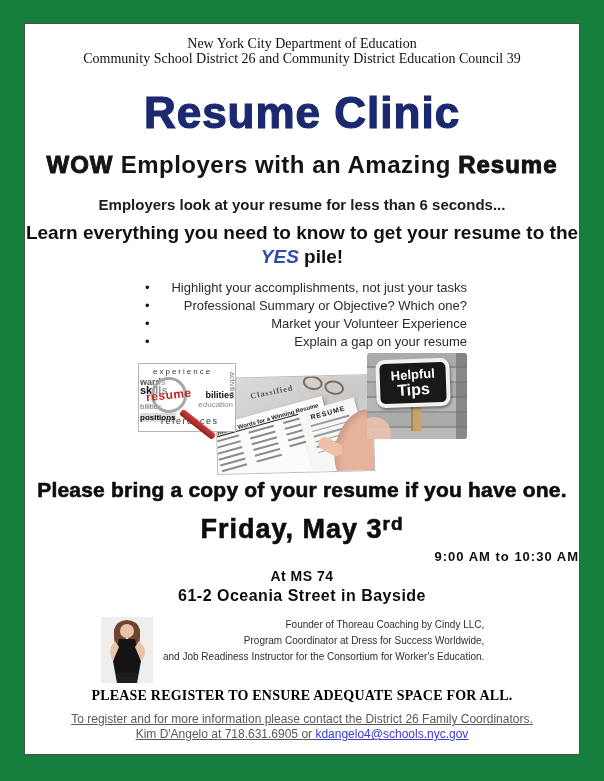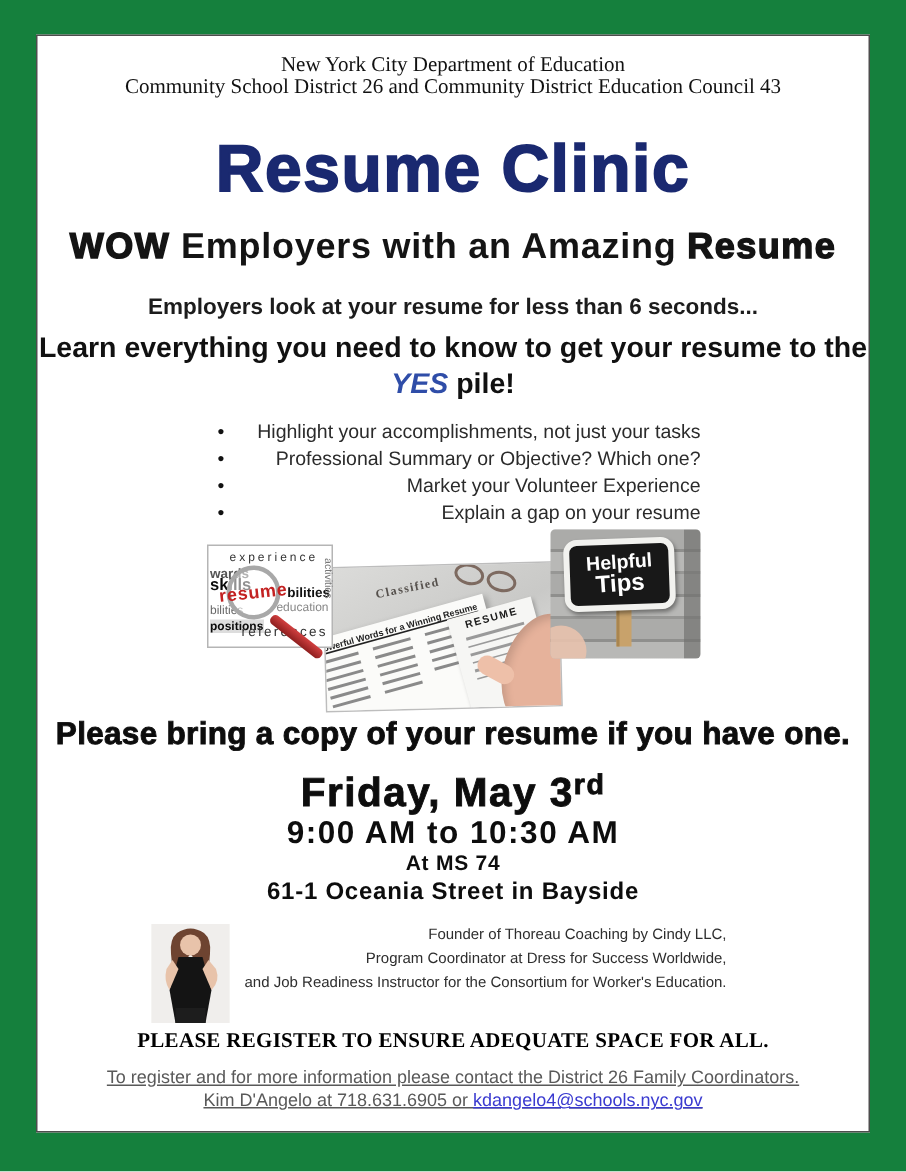--- a/index.html
+++ b/index.html
@@ -18,21 +18,21 @@
   .subtitle .heavy { -webkit-text-stroke:1px #141414; letter-spacing:1px; }
   .intro1 { margin-top:16px; font-size:15px; line-height:18px; font-weight:bold; color:#1c1c1c; }
   .intro2 { margin-top:7px; font-size:19px; line-height:24px; font-weight:bold; color:#111; }
   .intro2 .yes { color:#2f4da8;font-style:italic; }
   .bullets { margin:10px auto 0; width:330px; text-align:right; list-style:none; }
   .bullets li { font-size:13px; line-height:18px; color:#2b2b2b; padding-left:24px; position:relative; }
   .bullets li::before { content:"•"; position:absolute; left:8px; color:#111; }
   
   .band { position:relative; height:120px; margin-top:2px; }
   .wordcloud {
-    position:absolute; left:113px; top:10px; width:84px; height:69px;
+    position:absolute; left:113px; top:10px; width:98px; height:69px;
     background:#fff; border:1px solid #b5b5b5; z-index:3; overflow:visible; font-weight:bold;
   }
   .wc-word { position:absolute; color:#333; white-space:nowrap; }
   .wc-experience { top:3px; left:14px; font-size:8px; letter-spacing:2px; font-weight:normal; }
   .wc-wards { top:13px; left:1px; font-size:9px; color:#555; }
   .wc-skills { top:20px; left:1px; font-size:11px; color:#0a0a0a; }
   .wc-objective { top:26px; right:1px; font-size:9px; color:#111; }
   .wc-education { top:36px; right:2px; font-size:8px; color:#888; font-weight:normal; }
   .wc-bilities { top:38px; left:1px; font-size:8px; color:#666; font-weight:normal; }
   .wc-positions { top:49px; left:1px; font-size:8px; color:#0a0a0a; background:#ddd; }
@@ -91,42 +91,42 @@
     box-shadow:1px 2px 3px rgba(0,0,0,0.4);
   }
   .tips-sign .t1 { color:#fff; font-size:13px; font-weight:bold; line-height:13px; transform:rotate(-2deg); }
   .tips-sign .t2 { color:#fff; font-size:16px; font-weight:bold; line-height:17px; transform:rotate(-2deg); }
   .tips-finger { position:absolute; left:-10px; bottom:-12px; width:34px; height:34px; background:#e8c2ad; border-radius:50%; opacity:0.9; }
   
   .bring { margin-top:4px; font-size:21px; line-height:26px; font-weight:bold; color:#0d0d0d; letter-spacing:0.2px; -webkit-text-stroke:0.6px #0d0d0d; }
   .event { margin-top:6px; color:#0d0d0d; font-weight:bold; }
   .event-day { font-size:27px; line-height:30px; letter-spacing:1px; -webkit-text-stroke:0.6px #0d0d0d; }
   .event-day sup { font-size:19px; vertical-align:8px; }
-  .event-time { font-size:21px; line-height:21px; margin-top:2px; letter-spacing:1px; }
+  .event-time { font-size:13px; line-height:21px; margin-top:2px; letter-spacing:1px;text-align:right; }
   .event-venue { font-size:14px; line-height:16px; margin-top:1px; letter-spacing:0.5px; }
   .event-address { font-size:16px; line-height:19px; margin-top:2px; letter-spacing:0.5px; }
   .presenter { margin-top:12px; display:flex; text-align:left; padding-left:76px; }
   .presenter-photo { width:52px; height:66px; background:#efedeb; flex:0 0 auto; }
   .presenter-text { margin-left:10px; color:#2e2e2e; }
   .p-line1 { font-size:13.5px; line-height:20px; white-space:nowrap; }
   .p-name { font-size:22px; letter-spacing:0.5px; color:#222; }
   .p-rest { font-size:10px; line-height:16px;text-align:right; }
   .register { margin-top:5px; font-family:"Liberation Serif", serif; font-size:14px; font-weight:bold; color:#000; letter-spacing:0.2px; }
   .contact { margin-top:8px; font-size:12px; line-height:15px; color:#595959;text-decoration:underline; }
   a.link { color:#3a3ad0; text-decoration:underline; cursor:pointer; }
 </style>
 </head>
 <body>
 
 <div class="page">
   <div class="flyer">
 
     <div class="org">
       <div>New York City Department of Education</div>
-      <div>Community School District 26 and Community District Education Council 43</div>
+      <div>Community School District 26 and Community District Education Council 39</div>
     </div>
 
     <div class="title">Resume Clinic</div>
 
     <div class="subtitle"><span class="heavy">WOW</span><span> Employers with an Amazing </span><span class="heavy">Resume</span></div>
 
     <div class="intro1">Employers look at your resume for less than 6 seconds...</div>
 
     <div class="intro2"><span>Learn everything you need to know to get your resume to the </span><span class="yes">YES</span><span> pile!</span></div>
 
@@ -211,21 +211,21 @@
       </div>
 
     </div>
 
     <div class="bring">Please bring a copy of your resume if you have one.</div>
 
     <div class="event">
       <div class="event-day"><span>Friday, May 3</span><sup>rd</sup></div>
       <div class="event-time">9:00 AM to 10:30 AM</div>
       <div class="event-venue">At MS 74</div>
-      <div class="event-address">61-1 Oceania Street in Bayside</div>
+      <div class="event-address">61-2 Oceania Street in Bayside</div>
     </div>
 
     <div class="presenter">
       <div class="presenter-photo">
         <svg width="52" height="66" viewBox="0 0 52 66">
           <rect x="0" y="0" width="52" height="66" fill="#f0eeec"></rect>
           <path d="M17 6 Q26 0 35 6 Q40 10 39 20 L38 30 Q30 26 26 20 Q22 26 14 30 L13 20 Q12 10 17 6 Z" fill="#6e4431"></path>
           <circle cx="26" cy="14" r="7" fill="#e8c3aa"></circle>
           <path d="M18 22 L34 22 L40 44 L36 66 L16 66 L12 44 Z" fill="#141414"></path>
           <path d="M12 44 Q8 38 10 30 L14 24 L18 30 Z" fill="#e8c3aa"></path>

